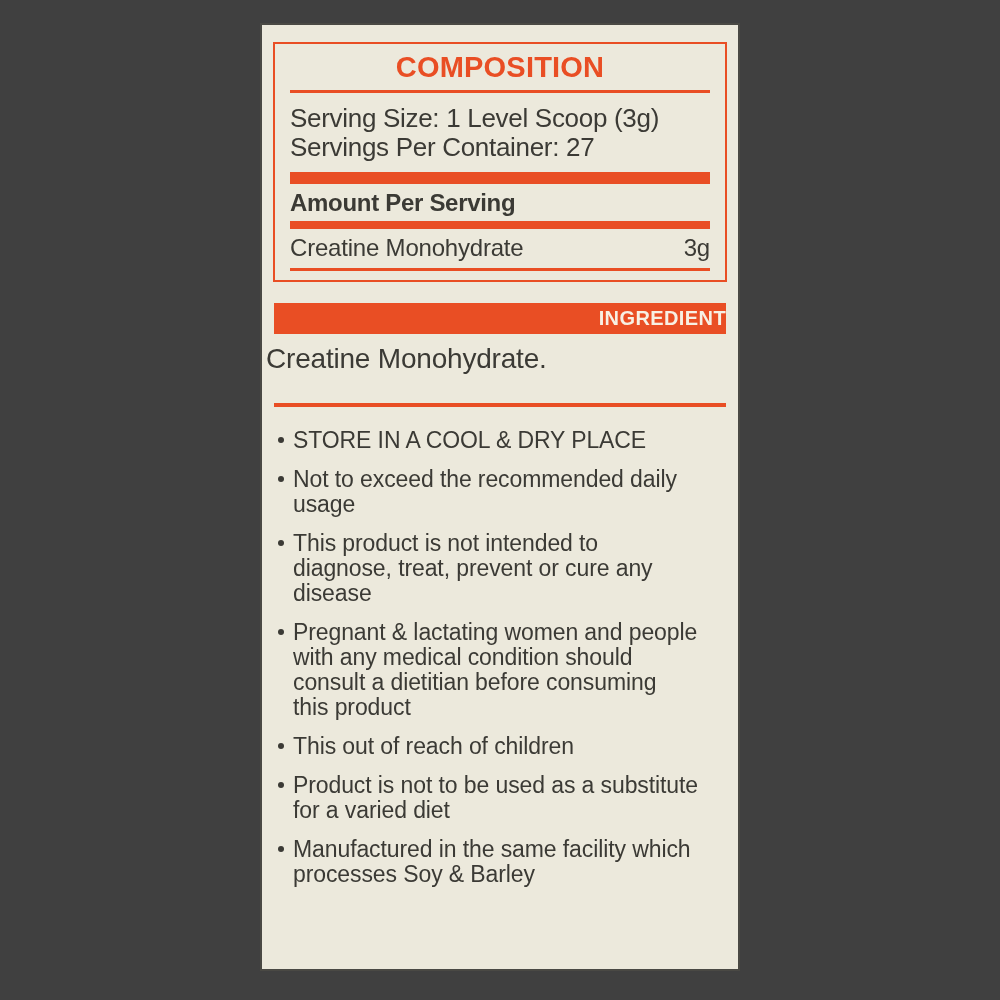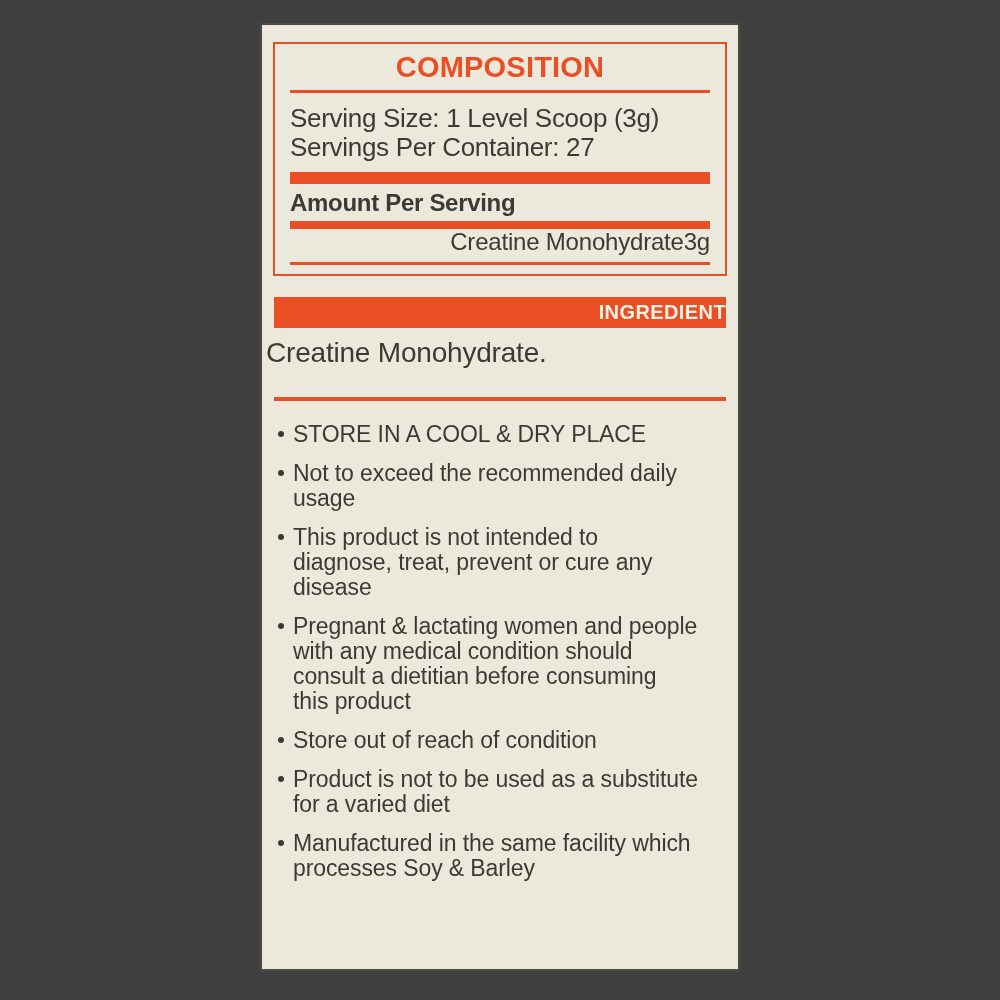--- a/index.html
+++ b/index.html
@@ -48,22 +48,23 @@
   }
   .serving-first { margin-top: 11px; }
   .amount-header {
     margin-top: 5px;
     font-size: 24px;
     font-weight: bold;
     line-height: 28px;
     letter-spacing: -0.3px;
   }
   .comp-row {
+    margin-top: 6px;
     display: flex;
-    justify-content: flex-end;
+    justify-content: space-between;
     font-size: 24px;
     line-height: 26px;
     letter-spacing: -0.2px;
   }
 
   
   .ingredient-bar {
     margin: 21px 12px 0 12px;
     height: 31px;
     background: #e94e24;
@@ -158,21 +159,21 @@
       </li>
       <li>
         <span class="dot"></span>
         <span class="wtext">Pregnant &amp; lactating women and people
 with any medical condition should
 consult a dietitian before consuming
 this product</span>
       </li>
       <li>
         <span class="dot"></span>
-        <span class="wtext">Store out of reach of condition</span>
+        <span class="wtext">This out of reach of children</span>
       </li>
       <li>
         <span class="dot"></span>
         <span class="wtext">Product is not to be used as a substitute
 for a varied diet</span>
       </li>
       <li>
         <span class="dot"></span>
         <span class="wtext">Manufactured in the same facility which
 processes Soy &amp; Barley</span>

